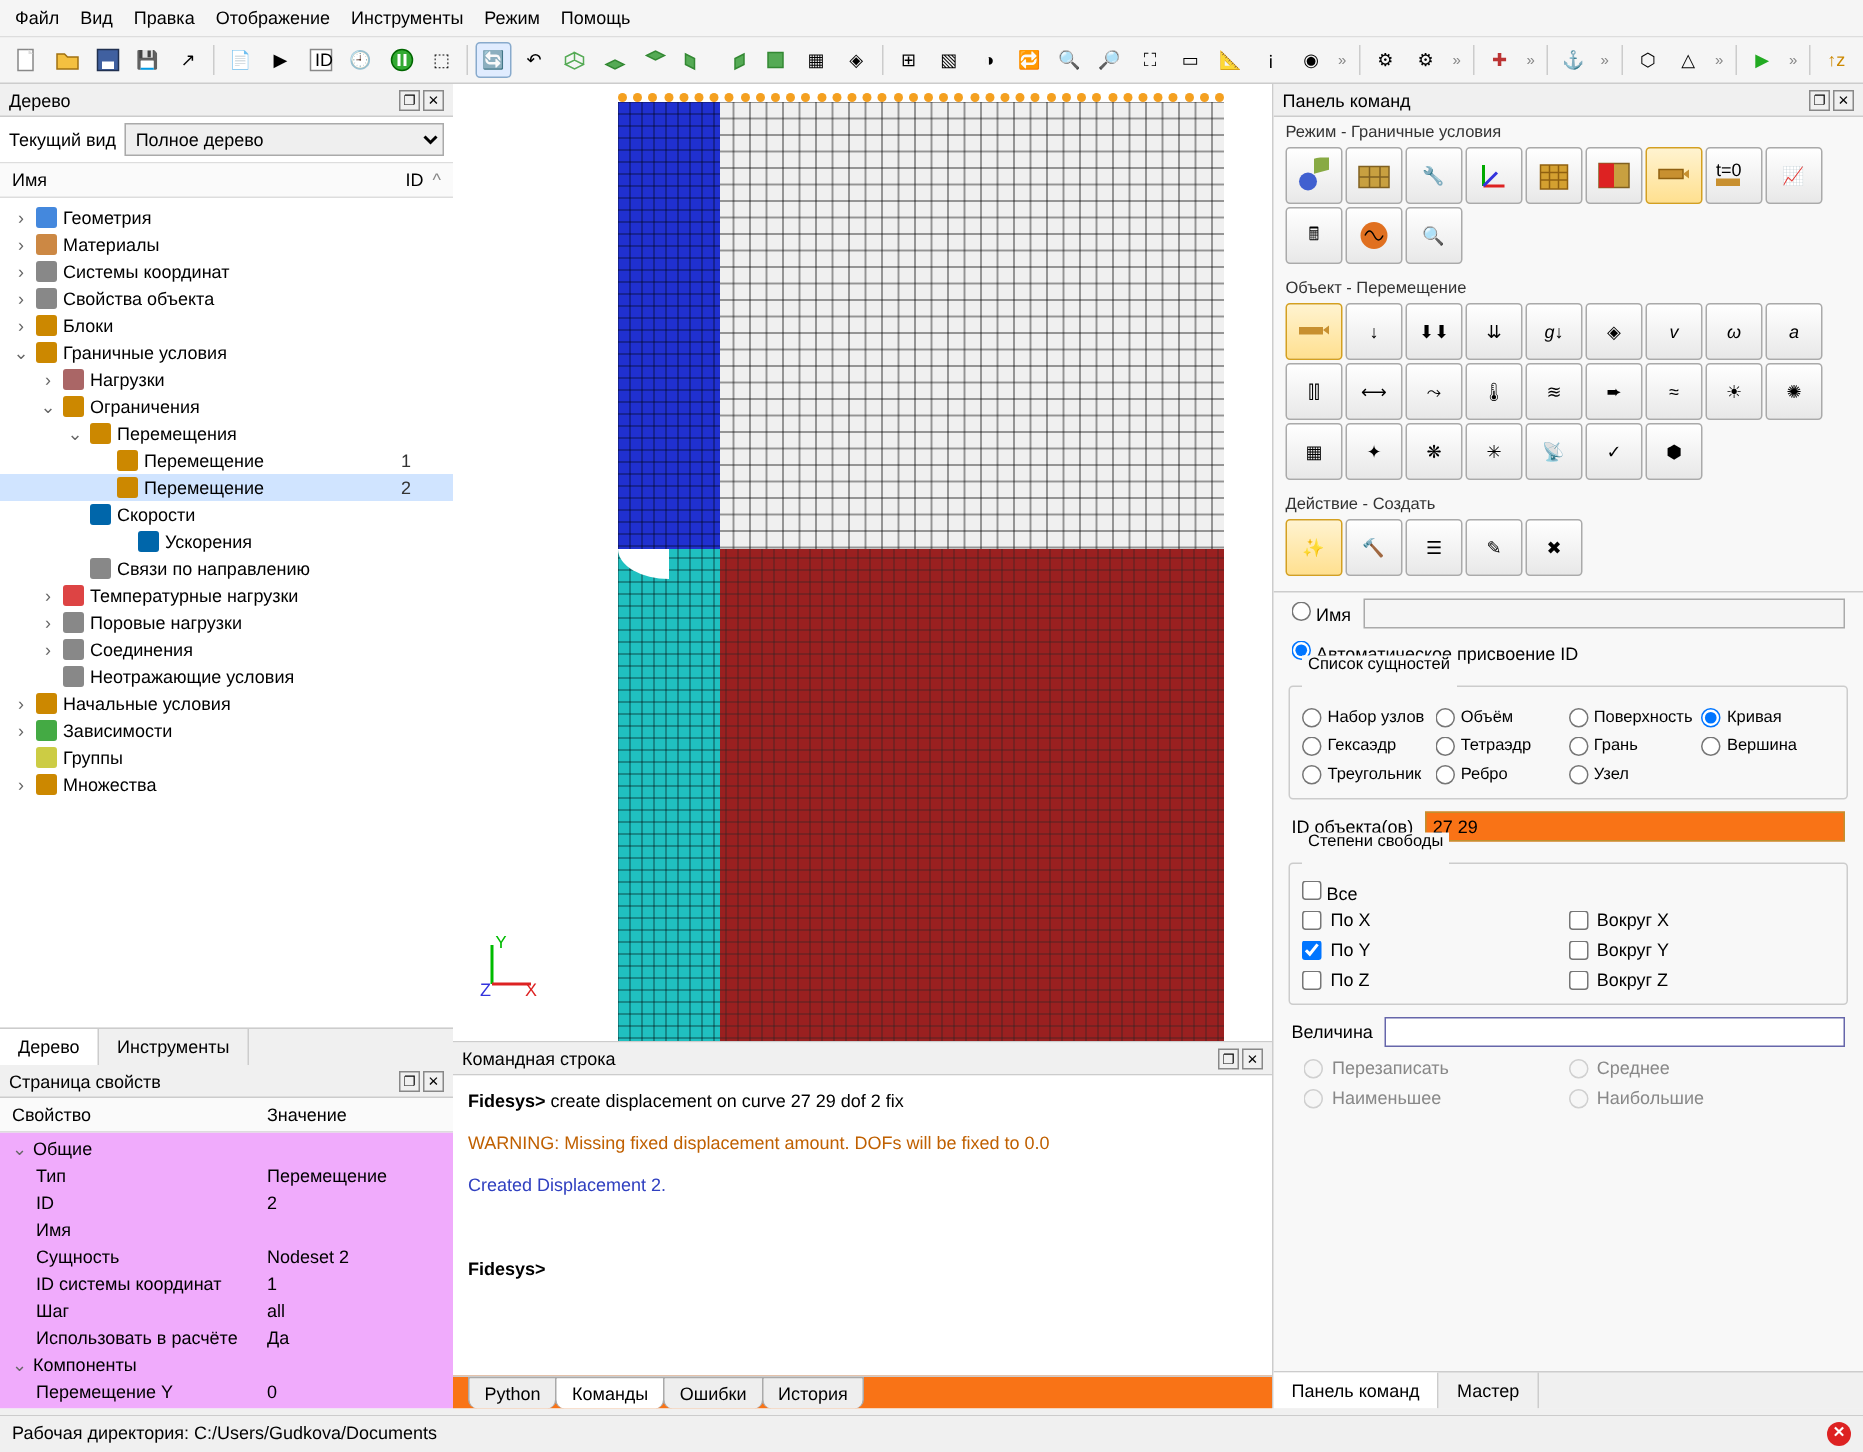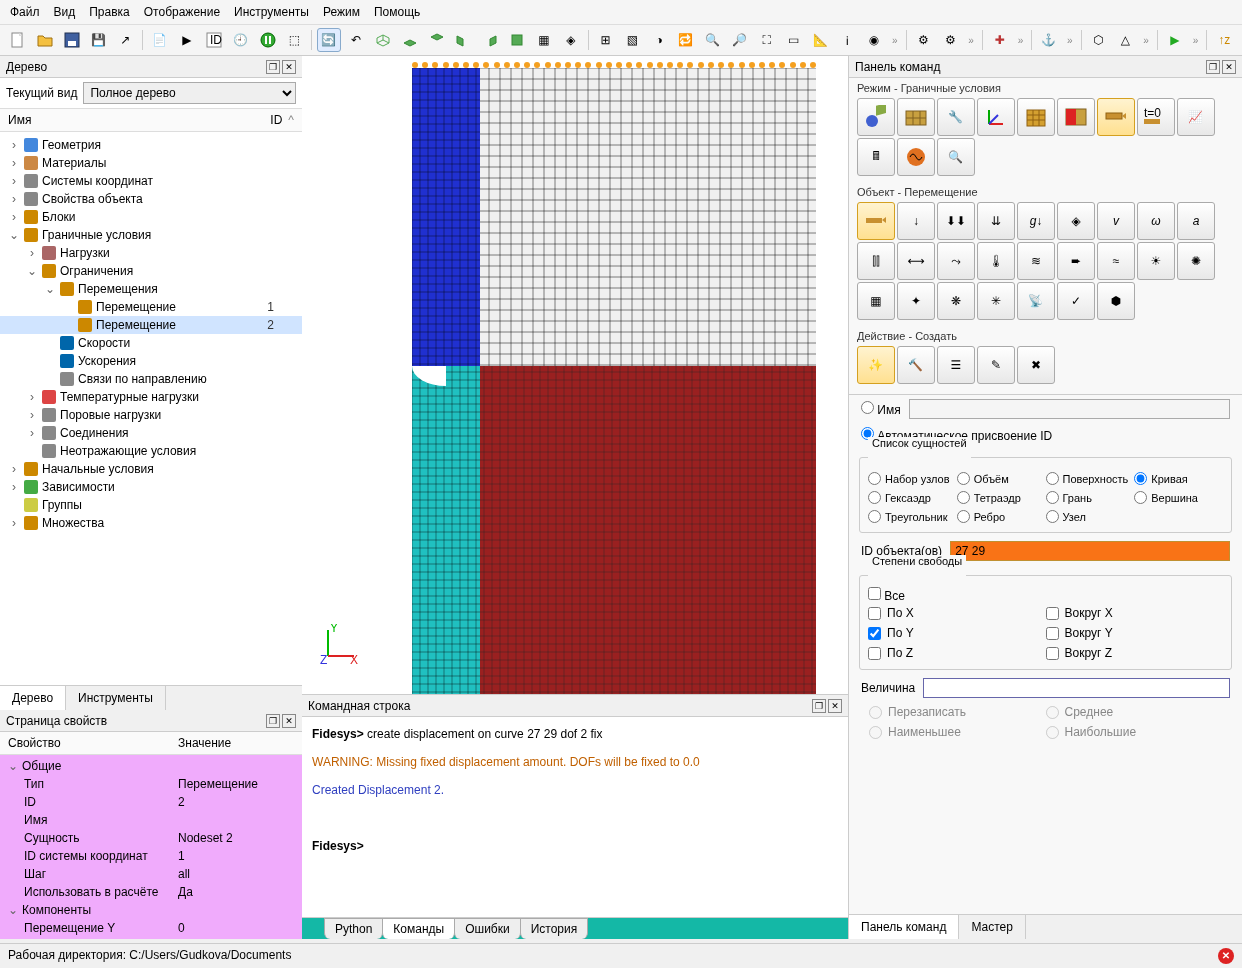--- a/index.html
+++ b/index.html
@@ -31,35 +31,35 @@
 .props-body{flex:1;overflow-y:auto;padding:2px 0;min-height:160px}
 .prop-row{display:flex;padding:2px 8px}
 .prop-row .k{width:170px;padding-left:16px}
 .prop-row .k.grp{padding-left:0;font-weight:normal}
 .prop-row .exp{width:14px;color:#666}
 .center{flex:1;display:flex;flex-direction:column;background:#fff;min-width:0}
 .viewport{flex:1;position:relative;background:#fff;overflow:hidden}
 .canvas{position:absolute;top:6px;left:110px;width:404px;height:650px}
 .cmd-area{flex:0 0 auto;display:flex;flex-direction:column;border-top:1px solid #ccc}
 .cmd-body{padding:10px;font-family:Consolas,monospace;font-size:12px;background:#fff;height:200px;overflow-y:auto}
-.cmd-tabs{display:flex;background:#14b8a6;border-top:1px solid #ccc;padding-left:22px}
+.cmd-tabs{display:flex;background:#f97316;border-top:1px solid #ccc;padding-left:10px}
 .cmd-tabs span{padding:3px 10px;border:1px solid #aaa;border-bottom:none;margin-right:-1px;border-radius:0 0 6px 6px;background:#eee;cursor:pointer}
 .cmd-tabs span.active{background:#fff}
 .right{width:394px;background:#f8f8f8;display:flex;flex-direction:column;border-left:1px solid #ccc;overflow-y:auto}
 .sect-lbl{padding:4px 8px;font-size:11px;color:#333}
 .btn-grid{display:flex;flex-wrap:wrap;gap:2px;padding:0 8px 6px}
 .big-btn{width:38px;height:38px;border:1px solid #aaa;background:linear-gradient(#fff,#e8e8e8);border-radius:3px;display:flex;align-items:center;justify-content:center;cursor:pointer}
 .big-btn.sel{background:linear-gradient(#fff3d0,#ffe090);border-color:#d4a020}
 .form-row{display:flex;align-items:center;padding:4px 12px;gap:8px}
 .form-row input[type=text]{flex:1;border:1px solid #aaa;padding:2px 4px}
 .form-row input.hl{background:#f97316;border-color:#c09030}
 .group-box{border:1px solid #ccc;margin:4px 10px;padding:6px 8px;border-radius:3px}
 .group-box legend{padding:0 4px;font-size:11px;position:relative;top:-14px;background:#f8f8f8}
 .radios{display:flex;flex-wrap:wrap}
-.radios label{width:25%;display:flex;align-items:center;gap:4px;padding:3px 0;font-size:11px}
+.radios label{width:25%;display:flex;align-items:flex-start;gap:4px;padding:3px 0;font-size:11px}
 .checks{display:flex;flex-wrap:wrap}
 .checks label{width:50%;display:flex;align-items:center;gap:6px;padding:3px 0}
 .right-tabs{display:flex;background:#f0f0f0;border-top:1px solid #ccc;margin-top:auto}
 .right-tabs span{padding:5px 12px;border-right:1px solid #ccc;cursor:pointer}
 .right-tabs span.active{background:#fff}
 .statusbar{position:fixed;bottom:0;left:0;right:0;padding:4px 8px;background:#f0f0f0;border-top:1px solid #ccc;display:flex;justify-content:space-between}
 .err-ico{width:16px;height:16px;background:#d22;border-radius:50%;color:#fff;text-align:center;line-height:16px;font-size:10px;font-weight:bold}
 .axis{position:absolute;bottom:30px;left:18px;width:40px;height:40px}
 svg{display:block}
 .dis{color:#888}
@@ -253,21 +253,21 @@
           <span class="exp"></span>
           <span class="ico" style="background:#c80;border-radius:2px"></span>
           <span>Перемещение</span>
           <span class="num">2</span>
         </div>
         <div class="tree-item" style="padding-left: 44px;">
           <span class="exp"></span>
           <span class="ico" style="background:#06a;border-radius:2px"></span>
           <span>Скорости</span>
         </div>
-        <div class="tree-item" style="padding-left: 44px;">
+        <div class="tree-item" style="padding-left: 56px; margin-left: 20px;">
           <span class="exp"></span>
           <span class="ico" style="background:#06a;border-radius:2px"></span>
           <span>Ускорения</span>
         </div>
         <div class="tree-item" style="padding-left: 44px;">
           <span class="exp"></span>
           <span class="ico" style="background:#888;border-radius:2px"></span>
           <span>Связи по направлению</span>
         </div>
         <div class="tree-item" style="padding-left: 26px;">

